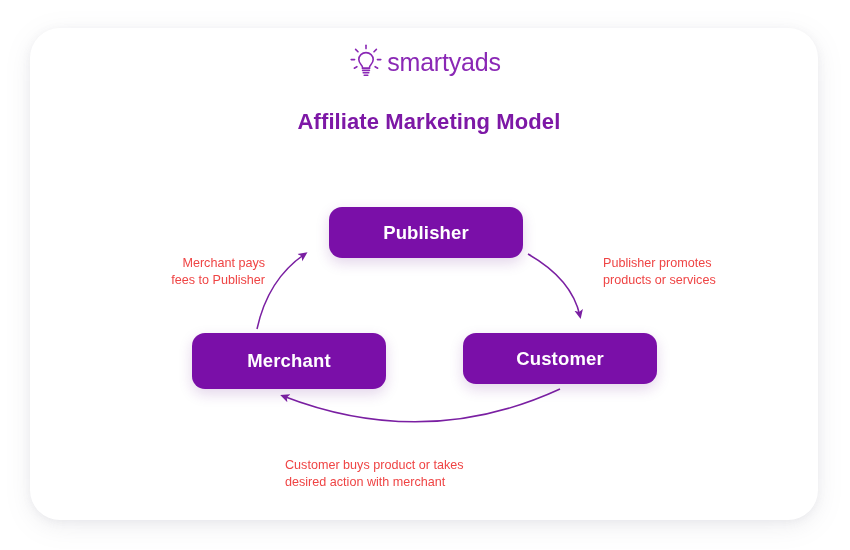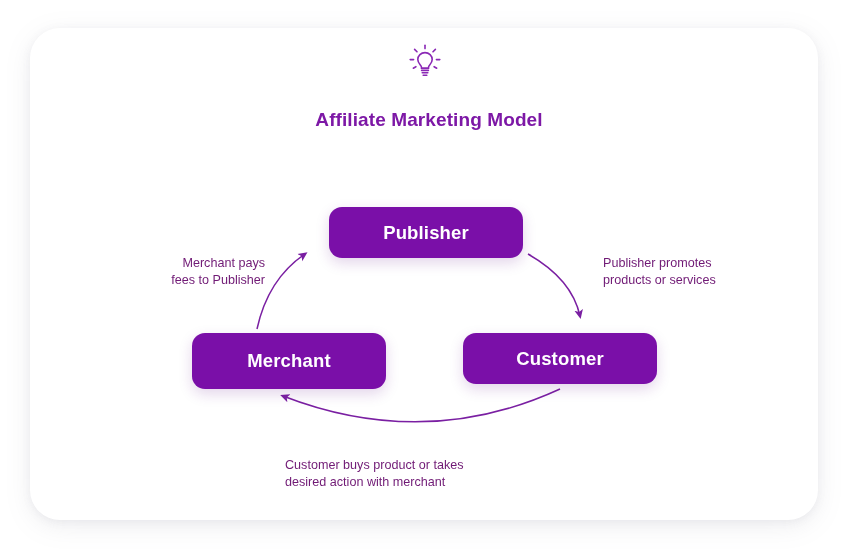--- a/index.html
+++ b/index.html
@@ -57,21 +57,21 @@
     line-height: 1;
   }
 
   
   .page-title {
     position: absolute;
     left: 0;
     right: 0;
     top: 109px;
     text-align: center;
-    font-size: 19px;
+    font-size: 22px;
     font-weight: 700;
     letter-spacing: 0.1px;
     color: #7D18A6;
     padding-left: 8px;
   }
 
   
   .diagram {
     position: absolute;
     left: 0;
@@ -104,21 +104,21 @@
     pointer-events: auto;
   }
   .node-publisher { left: 329px; top: 196px; width: 194px; height: 51px; }
   .node-merchant  { left: 192px; top: 322px; width: 194px; height: 56px; }
   .node-customer  { left: 463px; top: 322px; width: 194px; height: 51px; }
 
   .caption {
     position: absolute;
     font-size: 12.6px;
     line-height: 16.5px;
-    color: #701a75;
+    color: #ef4444;
     white-space: pre-line;
     pointer-events: auto;
   }
   .cap-left   { left: 105px; top: 244px; width: 160px; text-align: right; }
   .cap-right  { left: 603px; top: 244px; width: 180px; text-align: left; }
   .cap-bottom { left: 285px; top: 446px; width: 280px; text-align: left; }
 </style>
 </head>
 <body>
 
@@ -136,20 +136,21 @@
 
         <path d="M17 1.2v3.4"></path>
         <path d="M6.6 5.4l2.4 2.4"></path>
         <path d="M27.4 5.4l-2.4 2.4"></path>
         <path d="M2.2 15.6h3.4"></path>
         <path d="M31.8 15.6h-3.4"></path>
         <path d="M5.3 24.2l2.6-1.5"></path>
         <path d="M28.7 24.2l-2.6-1.5"></path>
       </svg>
     </span>
+    <span class="logo-text">smartyads</span>
   </div>
 
   <div class="page-title">Affiliate Marketing Model</div>
 
   <div class="diagram">
 
     <svg class="arrows" viewBox="0 0 850 550">
       <defs>
         <marker id="ah" markerWidth="7" markerHeight="7" refX="4.2" refY="3.5" orient="auto" markerUnits="strokeWidth">
           <path d="M0,0.6 L6.2,3.5 L0,6.4 L1.5,3.5 Z" fill="#7A1FA2"></path>

